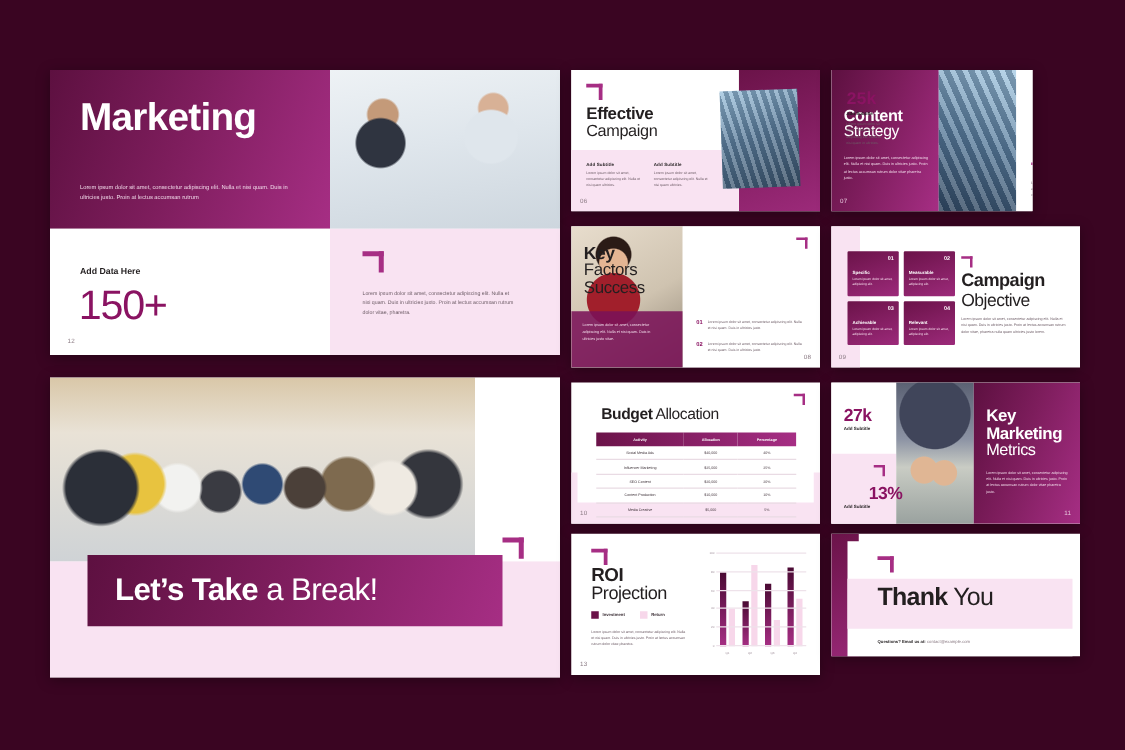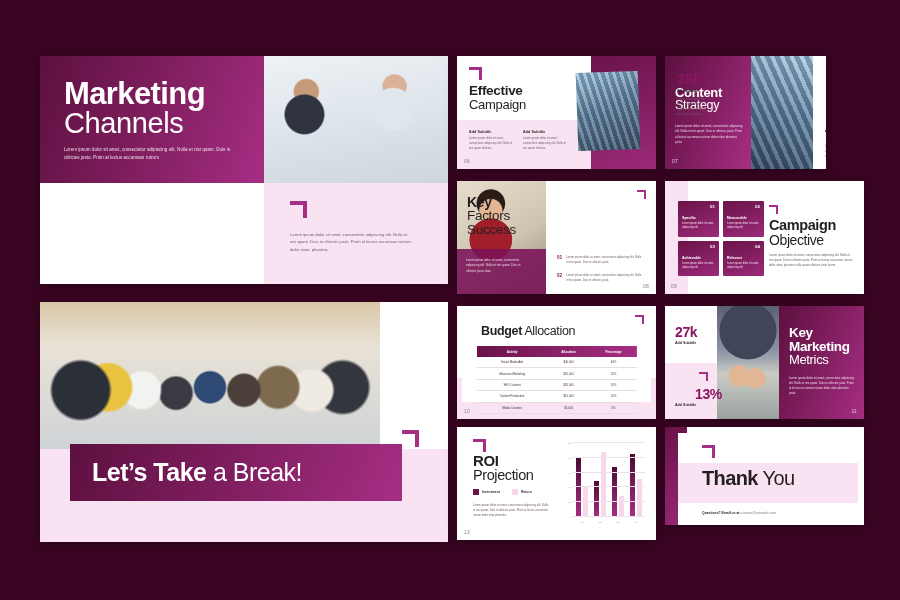--- a/index.html
+++ b/index.html
@@ -211,23 +211,27 @@
 </head>
 <body>
 
 <div class="stage">
 
   <div class="slide" id="s1">
     <div class="top-l grad"></div>
     <div class="top-r photo photo-office"></div>
     <div class="title-wrap">
       <h1>Marketing</h1>
-      <h2>Channels</h2>
     </div>
     <div class="sub lorem on-dark">Lorem ipsum dolor sit amet, consectetur adipiscing elit. Nulla et nisi quam. Duis in ultricies justo. Proin at lectus accumsan rutrum</div>
+    <div class="bot-l">
+      <div class="adh">Add Data Here</div>
+      <div class="big">150+</div>
+      <div class="pagenum" style="left:14px;bottom:8px;">12</div>
+    </div>
     <div class="bot-r pink">
       <div class="corner lg" style="left:26px;top:18px;"></div>
       <div class="lorem" style="position:absolute;left:26px;top:48px;width:122px;font-size:4.2px;">Lorem ipsum dolor sit amet, consectetur adipiscing elit. Nulla et nisi quam. Duis in ultricies justo. Proin at lectus accumsan rutrum dolor vitae, pharetra.</div>
     </div>
   </div>
 
   <div class="slide" id="s2">
     <div class="right grad-v"></div>
     <div class="card"></div>
     <div class="cardpink pink"></div>

